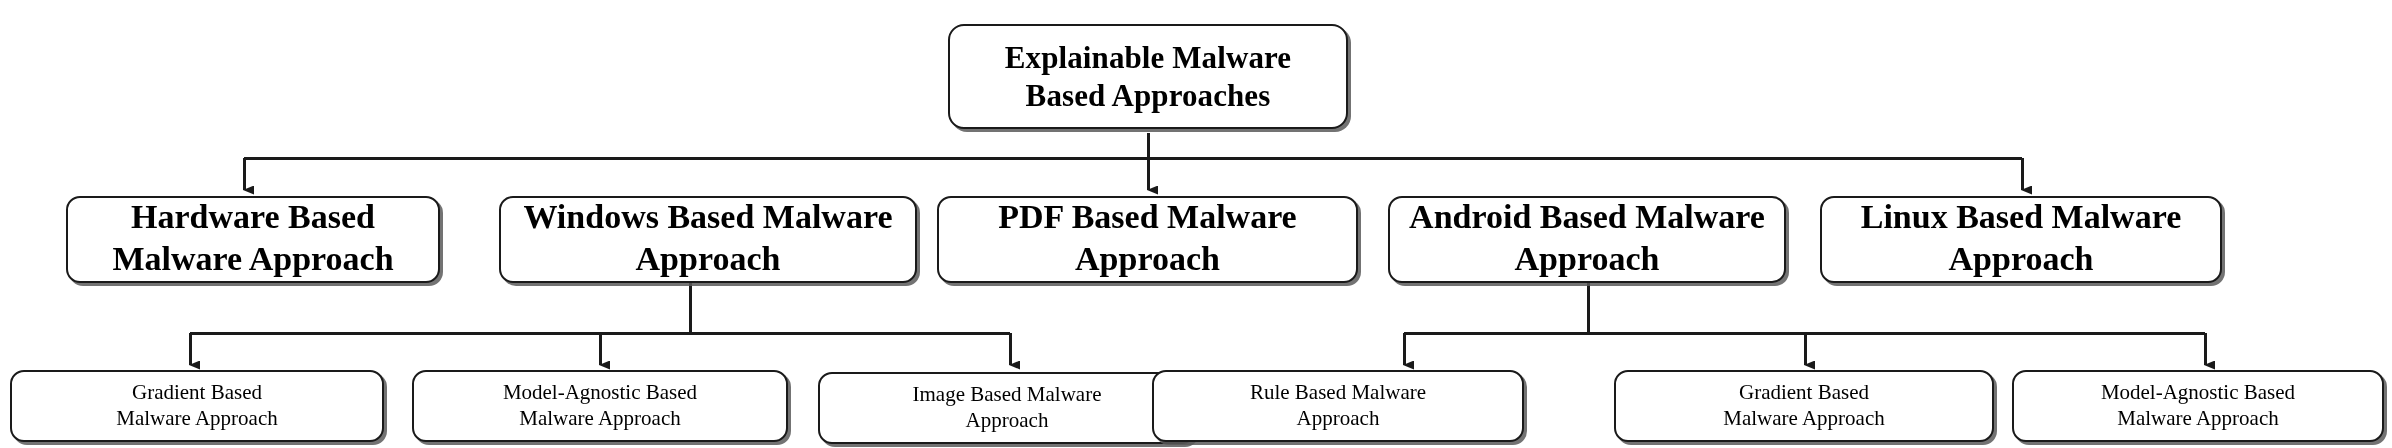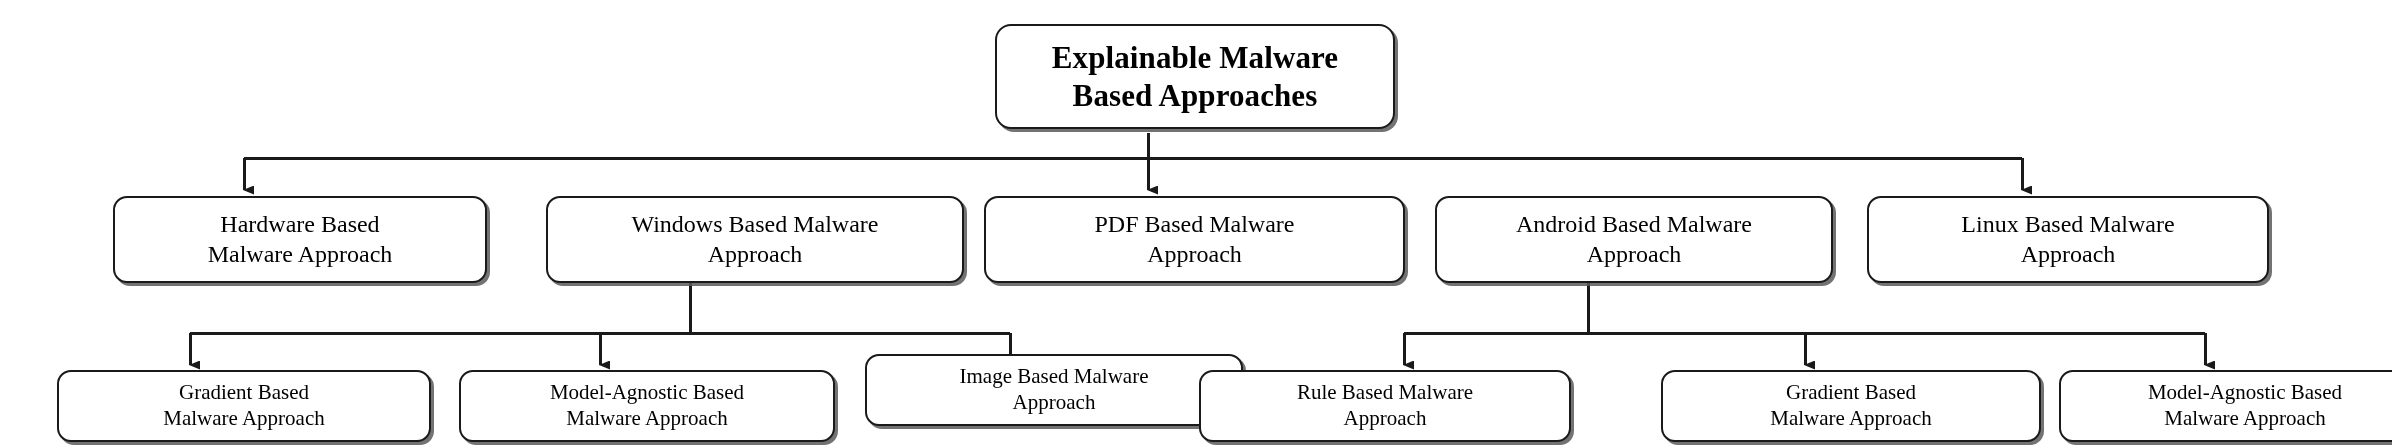--- a/index.html
+++ b/index.html
@@ -34,36 +34,36 @@
     border: 2px solid #1a1a1a;
     border-radius: 14px;
     display: flex;
     align-items: center;
     justify-content: center;
     text-align: center;
     box-shadow: 3px 3px 0 0 rgba(90,90,90,0.85);
     color: #000000;
     line-height: 1.22;
     padding: 2px 8px;
-    margin-left: 47px;
   }
   .node-label {
     display: block;
     white-space: pre-line;
     text-align: center;
   }
   .node.root {
     font-weight: bold;
     font-size: 31px;
     border-radius: 16px;
     letter-spacing: 0.1px;
   }
   .node.lvl2 {
-    font-size: 24px;
-    font-weight: normal;
+    font-size: 34px;
+    font-weight: bold;
+    align-items: flex-end;
   }
   .node.lvl3 {
     font-size: 21px;
     font-weight: normal;
   }
 </style>
 </head>
 <body>
 
 <div id="diagram-root">
@@ -134,21 +134,21 @@
   <div class="node lvl3" style="left:10px; top:370px; width:374px; height:72px;">
     <span class="node-label">Gradient Based
 Malware Approach</span>
   </div>
 
   <div class="node lvl3" style="left:412px; top:370px; width:376px; height:72px;">
     <span class="node-label">Model-Agnostic Based
 Malware Approach</span>
   </div>
 
-  <div class="node lvl3" style="left:818px; top:354px; width:378px; height:72px;">
+  <div class="node lvl3" style="left:818px; top:372px; width:378px; height:72px;">
     <span class="node-label">Image Based Malware
 Approach</span>
   </div>
 
   <div class="node lvl3" style="left:1152px; top:370px; width:372px; height:72px;">
     <span class="node-label">Rule Based Malware
 Approach</span>
   </div>
 
   <div class="node lvl3" style="left:1614px; top:370px; width:380px; height:72px;">

